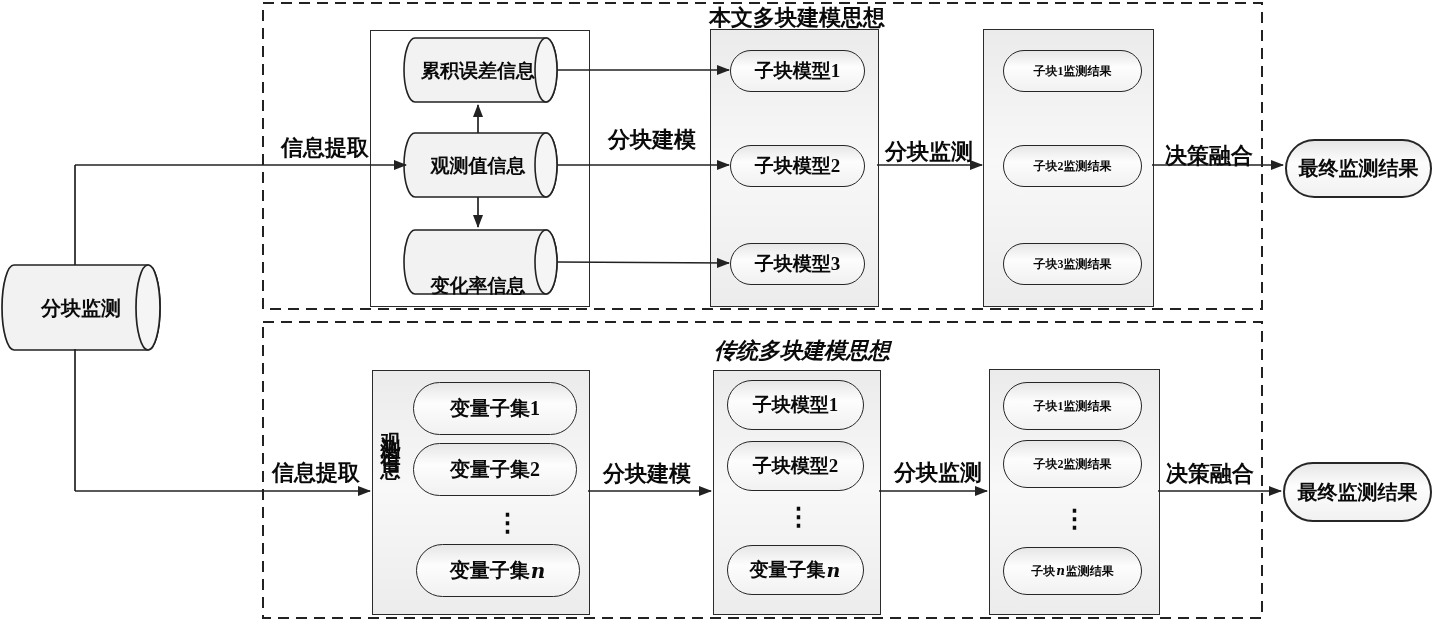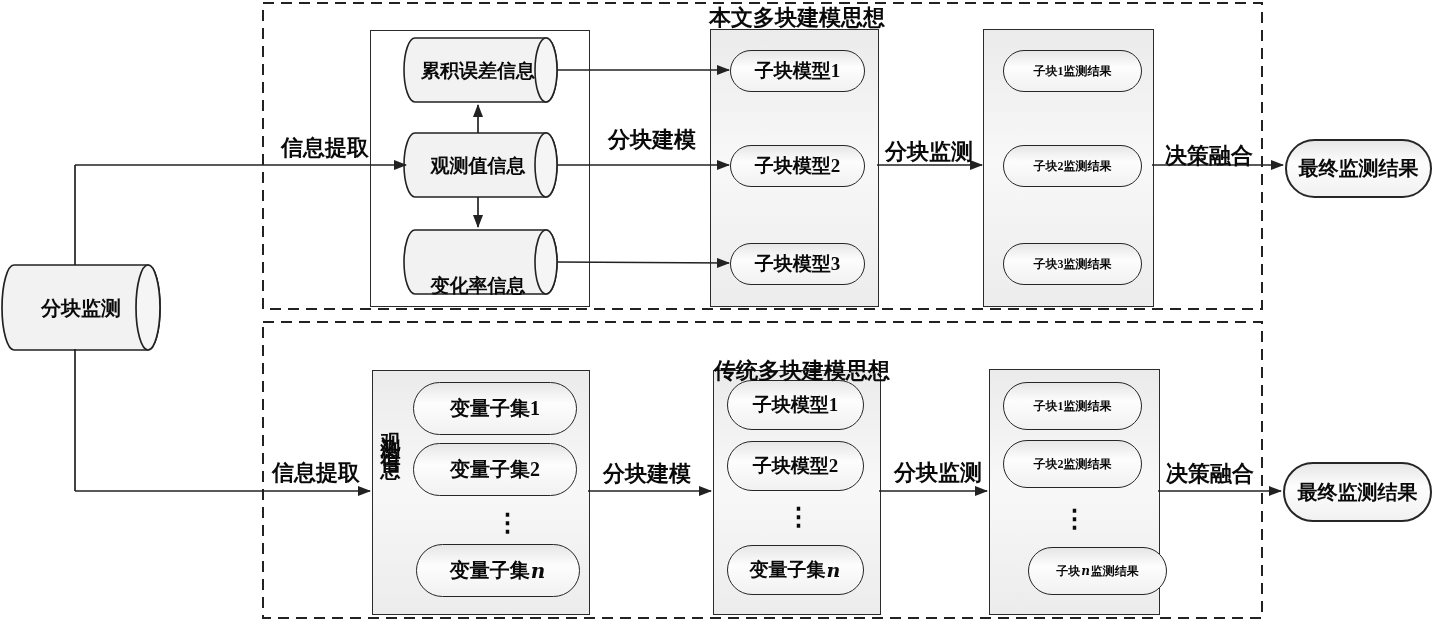--- a/index.html
+++ b/index.html
@@ -97,21 +97,21 @@
   <div class="stadium fs19" style="left:730px;top:50px;width:133px;height:40px;">子块模型1</div>
   <div class="stadium fs19" style="left:730px;top:145px;width:133px;height:40px;">子块模型2</div>
   <div class="stadium fs19" style="left:730px;top:243px;width:133px;height:40px;">子块模型3</div>
 
   <div class="stadium fs16" style="left:1003px;top:50px;width:137px;height:40px;">子块1监测结果</div>
   <div class="stadium fs16" style="left:1003px;top:145px;width:137px;height:40px;">子块2监测结果</div>
   <div class="stadium fs16" style="left:1003px;top:243px;width:137px;height:40px;">子块3监测结果</div>
 
   <div class="stadium final" style="left:1285px;top:139px;width:143px;height:55px;">最终监测结果</div>
 
-  <div class="lbl" style="left:702px;top:356px;width:200px;">传统多块建模思想</div>
+  <div class="lbl" style="left:702px;top:336px;width:200px;font-style:italic;">传统多块建模思想</div>
   <div class="lbl" style="left:263px;top:458px;width:106px;">信息提取</div>
   <div class="lbl" style="left:594px;top:459px;width:106px;">分块建模</div>
   <div class="lbl" style="left:885px;top:458px;width:106px;">分块监测</div>
   <div class="lbl" style="left:1157px;top:459px;width:106px;">决策融合</div>
 
   <div class="vtext" style="left:377px;top:416px;height:170px;">观测值信息</div>
 
   <div class="stadium fs20" style="left:413px;top:382px;width:162px;height:51px;">变量子集1</div>
   <div class="stadium fs20" style="left:413px;top:443px;width:162px;height:51px;">变量子集2</div>
   <div class="dots" style="left:495px;top:510px;width:20px;">⋮</div>
@@ -124,21 +124,21 @@
   <div class="stadium fs19" style="left:727px;top:441px;width:135px;height:48px;">子块模型2</div>
   <div class="dots" style="left:786px;top:504px;width:20px;">⋮</div>
   <div class="stadium fs19" style="left:727px;top:545px;width:135px;height:48px;">
     <span>变量子集</span>
       <span class="mvar">n</span>
   </div>
 
   <div class="stadium fs16" style="left:1003px;top:382px;width:137px;height:46px;">子块1监测结果</div>
   <div class="stadium fs16" style="left:1003px;top:440px;width:137px;height:46px;">子块2监测结果</div>
   <div class="dots" style="left:1062px;top:506px;width:20px;">⋮</div>
-  <div class="stadium fs16" style="left:1028px;top:547px;width:137px;height:46px;text-align:right;">
+  <div class="stadium fs16" style="left:1003px;top:547px;width:137px;height:46px;text-align:right;">
     <span>子块</span>
       <span class="mvar">n</span>
       <span>监测结果</span>
   </div>
 
   <div class="stadium final" style="left:1283px;top:462px;width:145px;height:56px;">最终监测结果</div>
 
 </div>
 
 </body></html>

